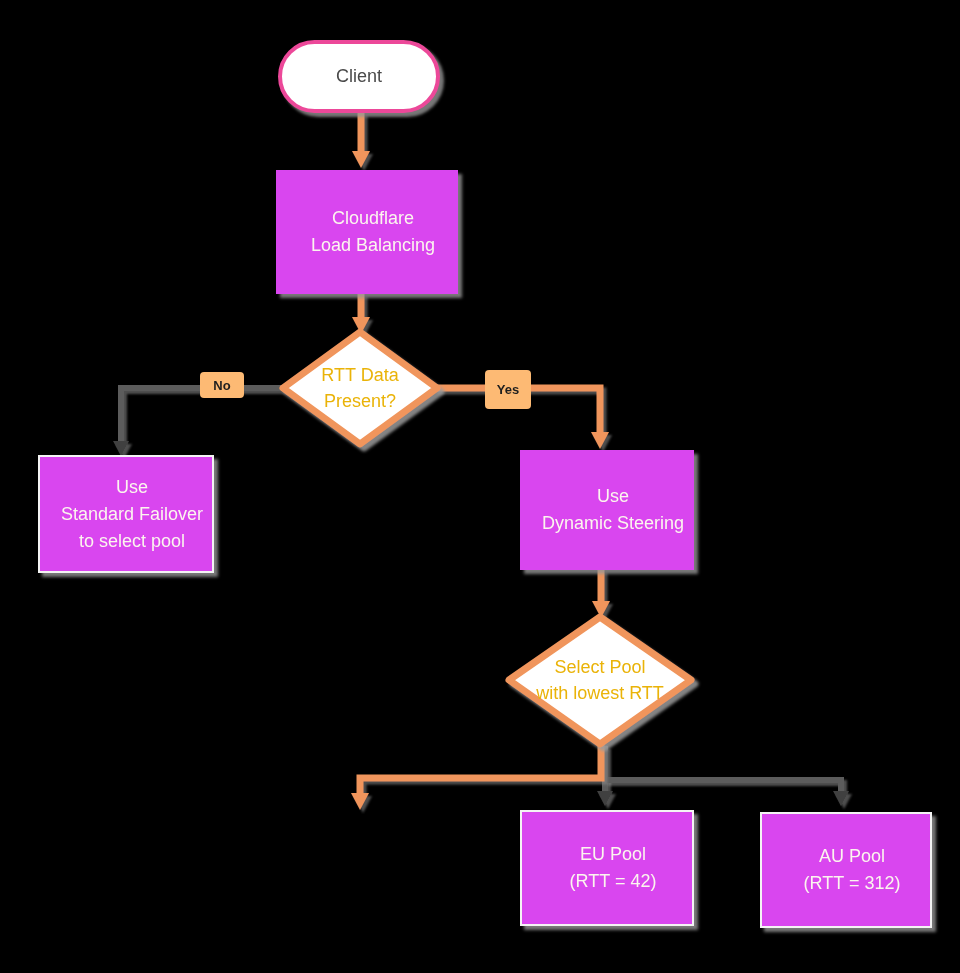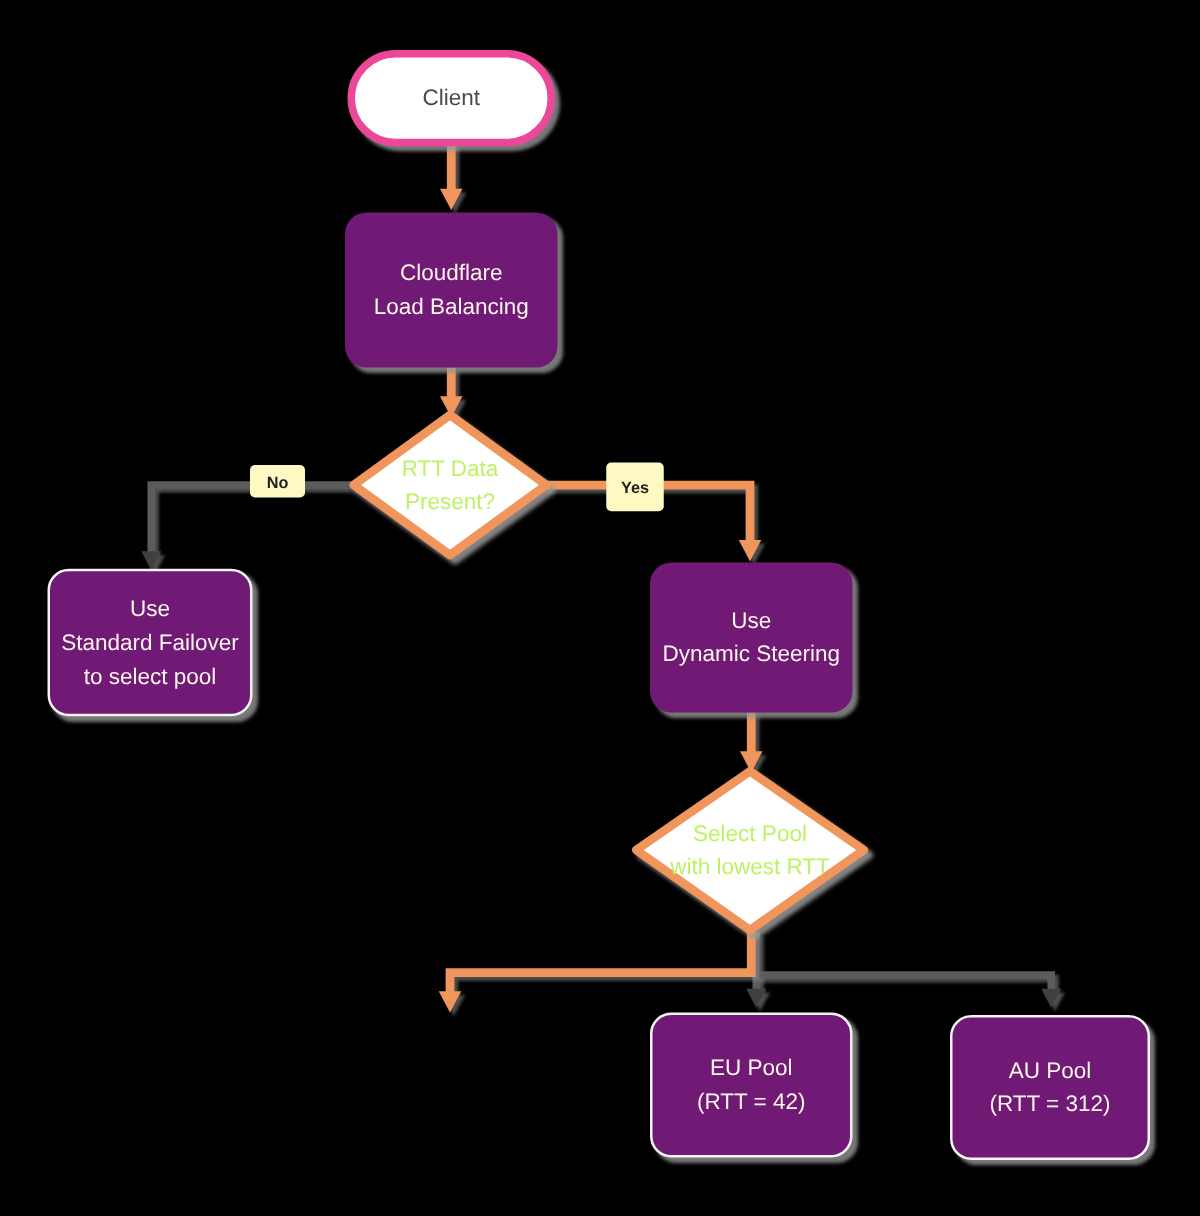--- a/index.html
+++ b/index.html
@@ -13,36 +13,37 @@
   .head-orange{fill:#F0955B;}
   .head-gray{fill:#3F3F3F;}
   .diamond{fill:#FFFFFF;stroke:#F0955B;stroke-width:7;stroke-linejoin:round;}
 
   .node{
     position:absolute;z-index:2;display:flex;flex-direction:column;
     align-items:center;justify-content:center;text-align:center;
     font-size:18px;line-height:27px;
   }
   .box{
-    background:#701a75;color:#FCF5EE;border-radius:17px;
+    background:#d946ef;color:#FCF5EE;border-radius:0;
     box-shadow:4px 4px 3px rgba(150,150,150,0.8);
+    padding-left:12px;
   }
   .box.bordered{border:2px solid #F4F4F4;}
   .stadium{
-    background:#FFFFFF;color:#4A4A4A;border:6px solid #ec4899;border-radius:44px;
+    background:#FFFFFF;color:#4A4A4A;border:4px solid #ec4899;border-radius:44px;
     box-shadow:4px 4px 3px rgba(150,150,150,0.8);
   }
   .diamond-text{
     position:absolute;z-index:2;display:flex;flex-direction:column;
     align-items:center;justify-content:center;text-align:center;
-    color:#bef264;font-size:18px;line-height:26px;
+    color:#eab308;font-size:18px;line-height:26px;
   }
   .edge-label{
     position:absolute;z-index:3;display:flex;align-items:center;justify-content:center;
-    background:#fef9c3;color:#1F1F1F;font-size:13px;font-weight:bold;border-radius:4px;
+    background:#fdba74;color:#1F1F1F;font-size:13px;font-weight:bold;border-radius:4px;
   }
   .b{font-weight:bold;}
 </style>
 </head>
 <body>
 
 <div id="canvas">
 
   <svg id="connector-layer" viewBox="0 0 960 973" xmlns="http://www.w3.org/2000/svg">
     <defs>

